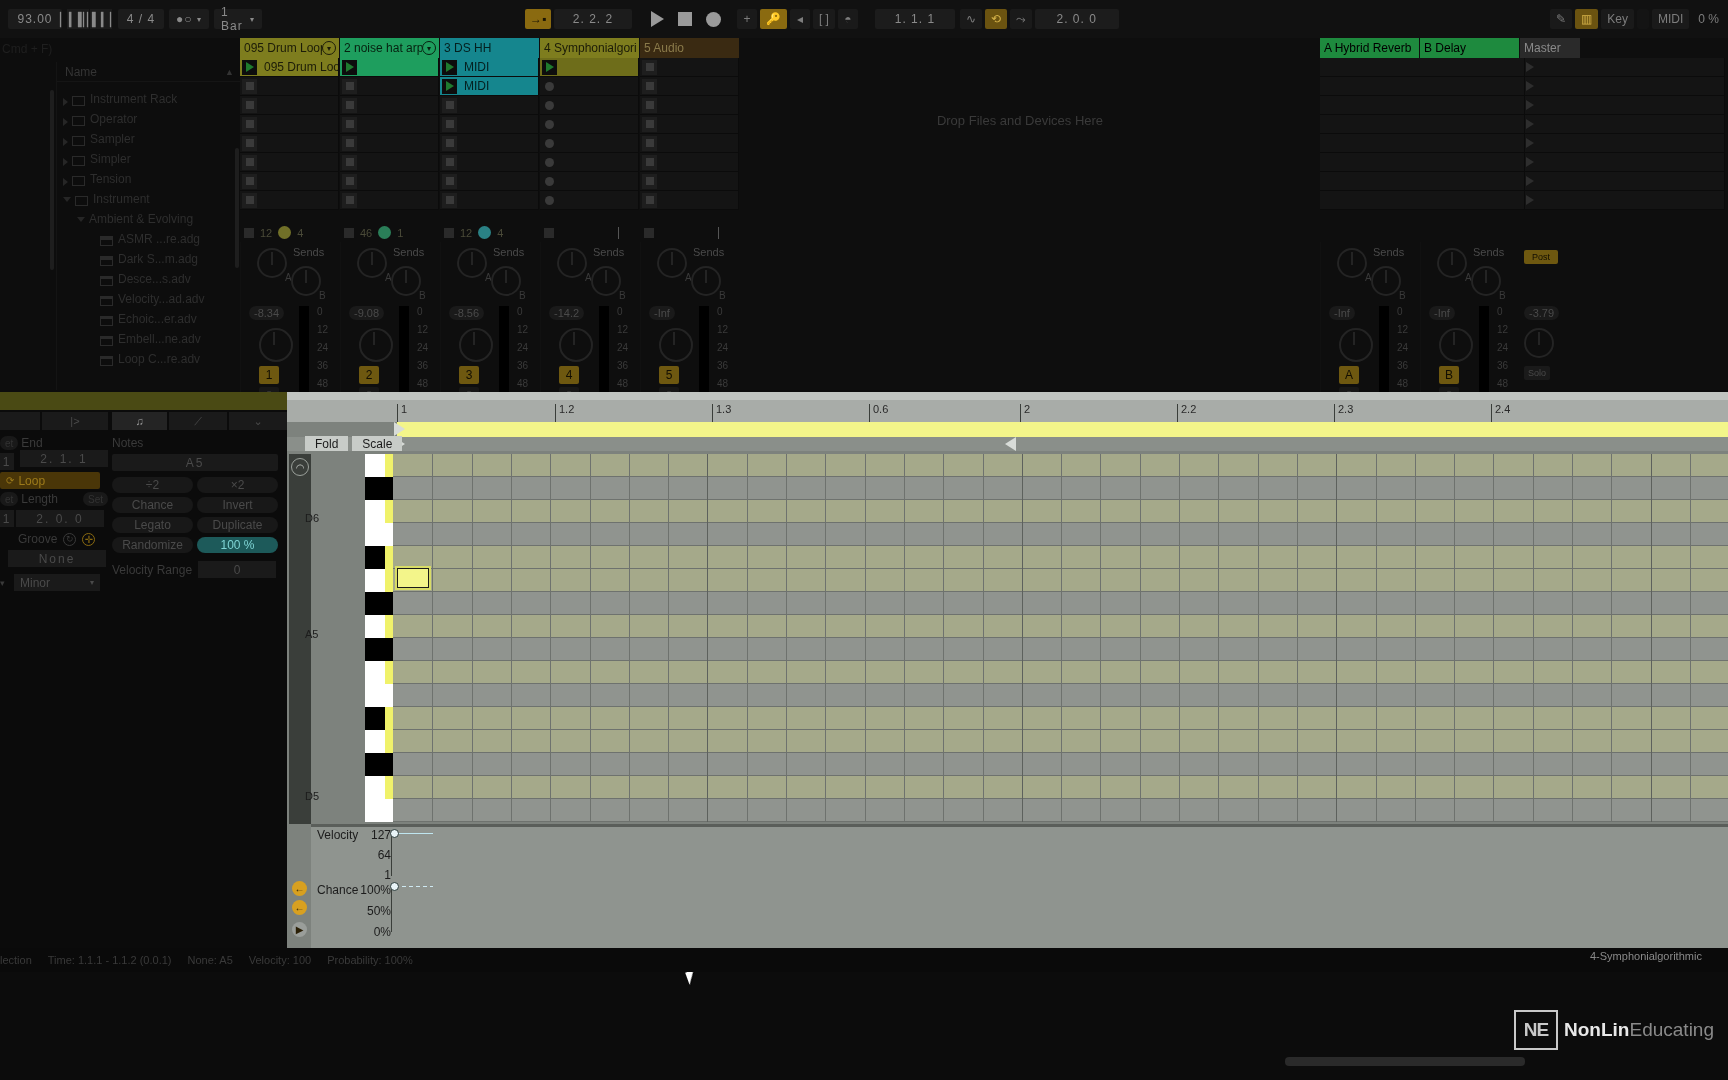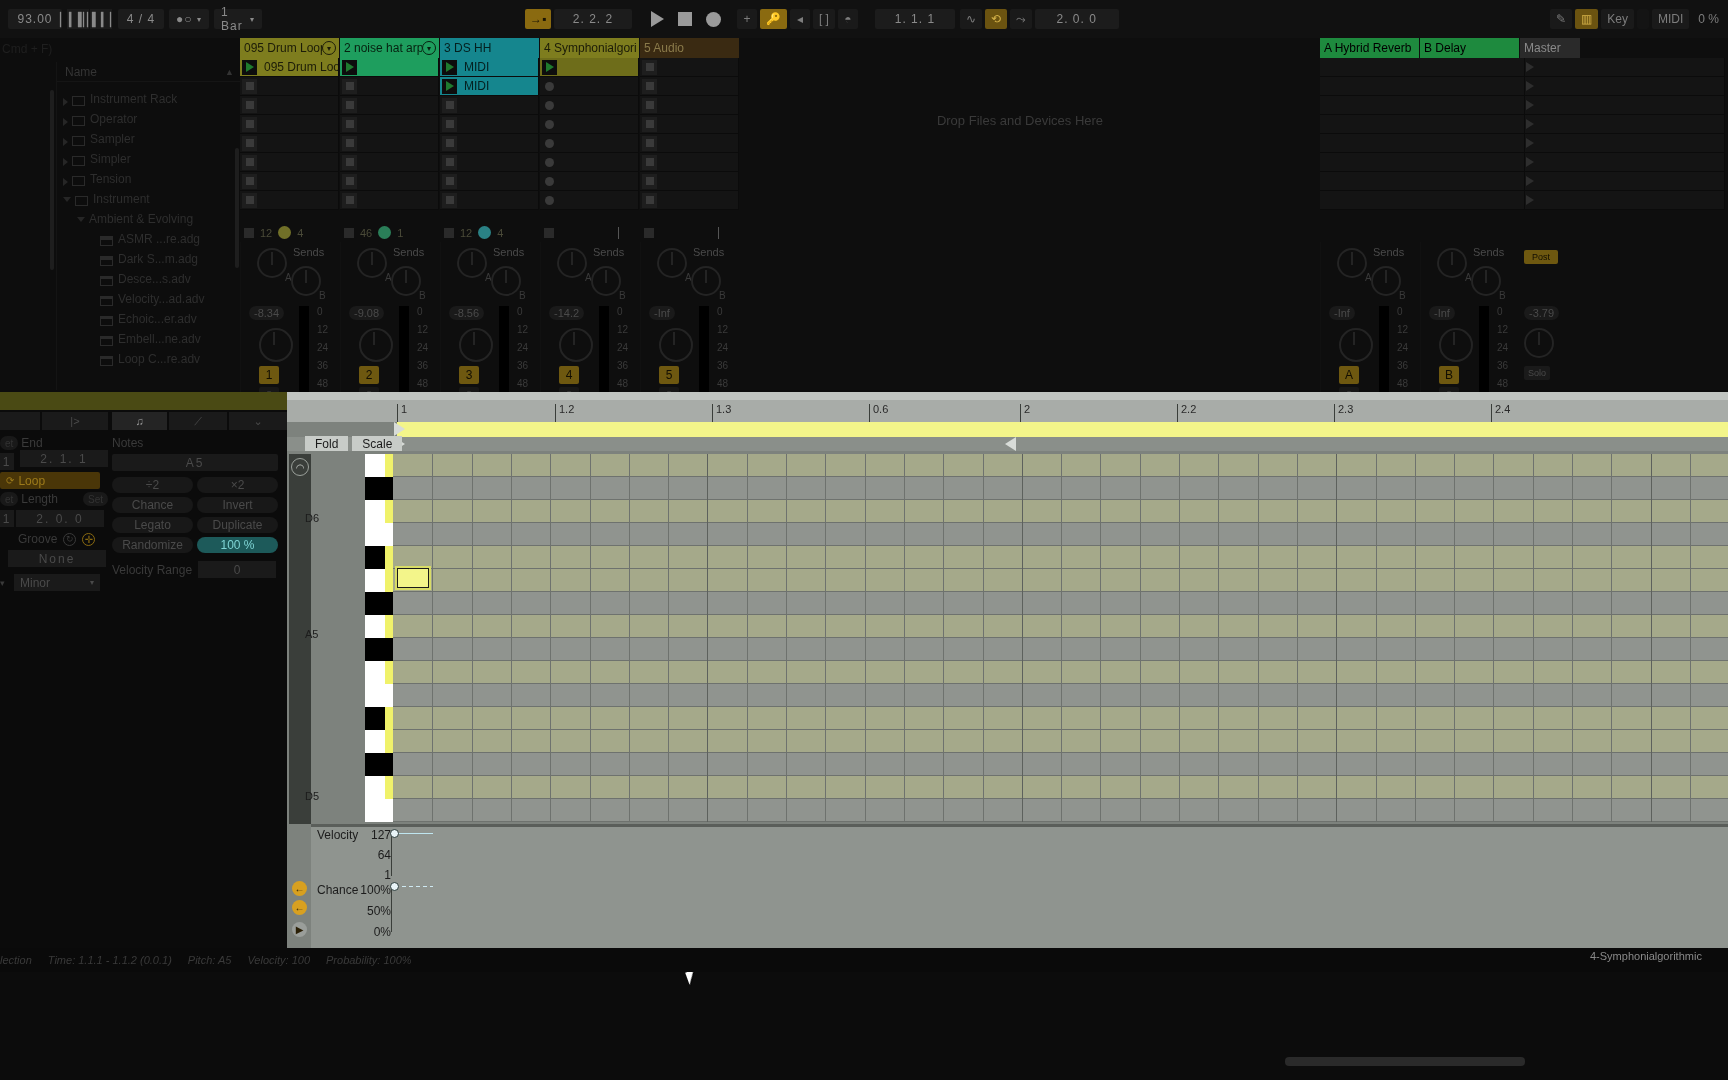--- a/index.html
+++ b/index.html
@@ -144,21 +144,21 @@
   .knobcircle { position:absolute; width:9px;height:9px;border-radius:50%;
     background:#e8f4f8; border:1px solid #2a3a3a; }
   .lanebtn { position:absolute; width:15px;height:15px;border-radius:50%;
     background:#d8a020; display:flex;align-items:center;justify-content:center;
     color:#2a1f05; font-size:10px; }
   .lanebtn.grey { background:#9a9e9a; }
 
   
   .status { position:absolute; left:0; top:948px; width:1728px; height:24px;
     background:#0a0a0a; display:flex; align-items:center; color:#3a3a3a; font-size:11px; }
-  .statusfield { margin-right:16px; white-space:nowrap;font-style:italic; }
+  .statusfield { margin-right:16px; white-space:nowrap; }
 
   .wm { position:absolute; right:14px; bottom:30px; display:flex; align-items:center; gap:6px; }
   .wm-box { width:44px;height:40px;border:2px solid #c9c9c9; color:#c9c9c9;
     display:flex;align-items:center;justify-content:center; font-size:19px; font-weight:bold;
     letter-spacing:-1px;}
   .wm-t1 { color:#e8e8e8; font-size:19px; font-weight:bold; }
   .wm-t2 { color:#8a8a8a; font-size:19px; }
   .botscroll { position:absolute; left:1285px; bottom:14px; width:240px; height:9px;
     background:#2a2a2a; border-radius:4px; }
 </style>
@@ -1068,21 +1068,25 @@
 
       <div class="lanebtn" style="left:5px;top:489px">←</div>
       <div class="lanebtn" style="left:5px;top:508px">←</div>
       <div class="lanebtn grey" style="left:5px;top:530px">▶</div>
     </div>
   </div>
 
   <div class="status">
     <div class="statusfield" style="margin-left:0">lection</div>
     <div class="statusfield">Time: 1.1.1 - 1.1.2 (0.0.1)</div>
-    <div class="statusfield">Pitch: A5</div>
+    <div class="statusfield">None: A5</div>
     <div class="statusfield">Velocity: 100</div>
     <div class="statusfield">Probability: 100%</div>
   </div>
   <div class="botscroll"></div>
   <div style="position:absolute;left:1590px;top:950px;color:#8a8a8a;font-size:11px">4-Symphonialgorithmic</div>
 
+  <div class="wm">
+    <div class="wm-box">NE</div>
+    <div><span class="wm-t1">NonLin</span><span class="wm-t2">Educating</span></div>
+  </div>
 
 </div>
 
 </body></html>

